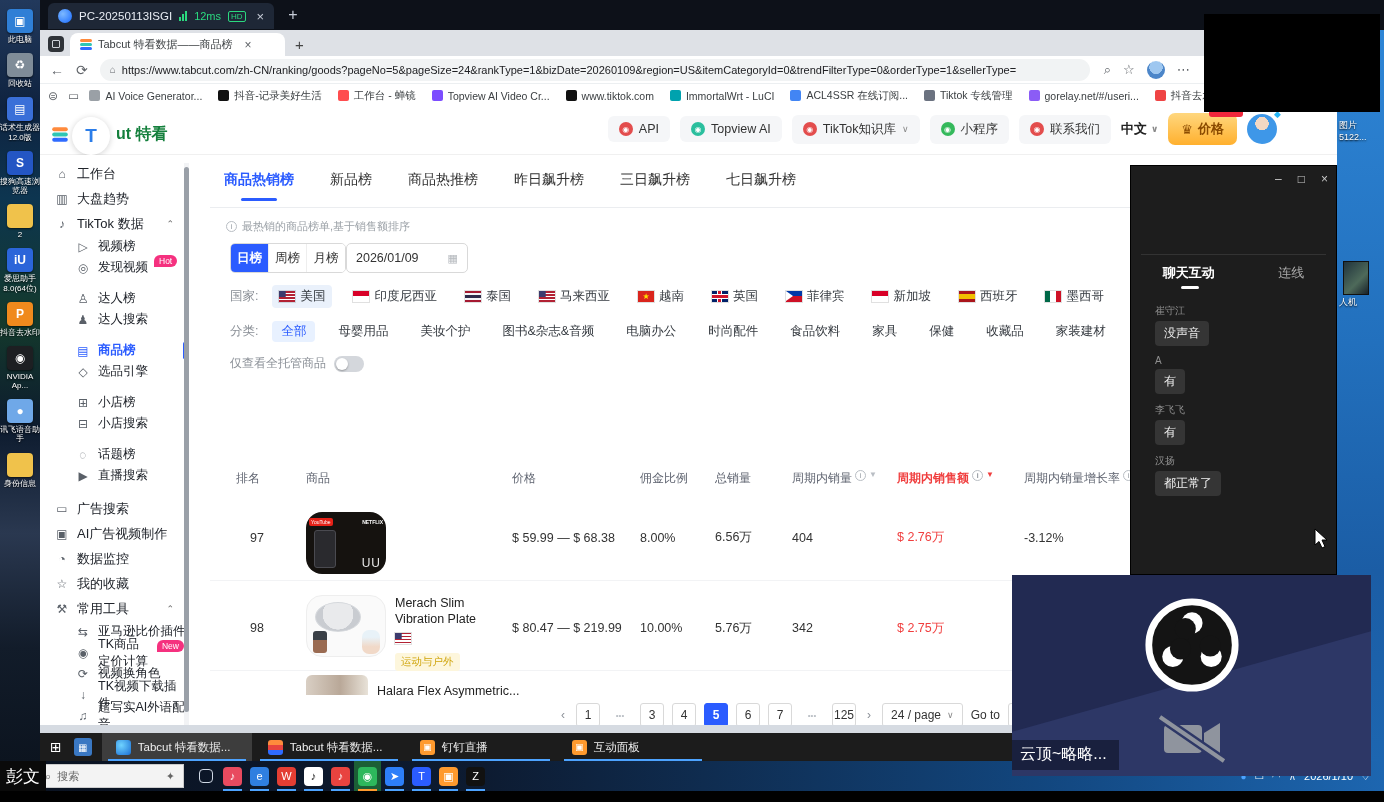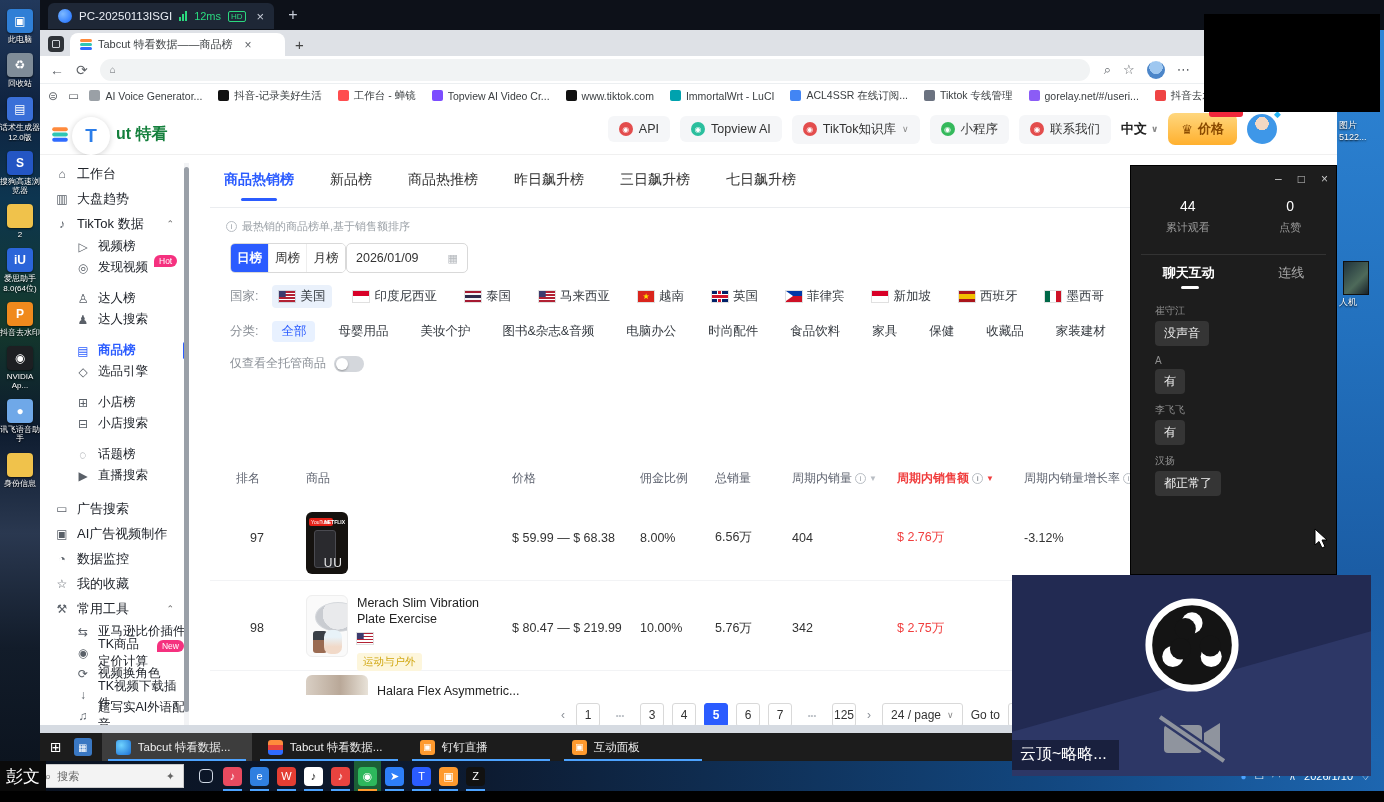--- a/index.html
+++ b/index.html
@@ -126,27 +126,27 @@
   .flag-it{background:linear-gradient(90deg,#009246 0 33%,#fff 33% 66%,#ce2b37 66%);}
   .flag-jp{background:#fff;}
   .flag-jp::after{content:"";position:absolute;left:5px;top:2.5px;width:6px;height:6px;border-radius:50%;background:#bc002d;}
   .flag-br{background:#009c3b;color:#ffdf00;font-size:9px;line-height:11px;text-align:center;}
   .toggle-row{position:absolute;left:20px;top:200px;display:flex;align-items:center;gap:8px;font-size:12px;color:#8a8f96;}
   .switch{width:30px;height:16px;border-radius:9px;background:#d4d7dc;position:relative;}
   .switch::after{content:"";position:absolute;left:2px;top:2px;width:12px;height:12px;border-radius:50%;background:#fff;box-shadow:0 1px 2px rgba(0,0,0,.3);}
 
   .tgrid{display:grid;grid-template-columns:70px 206px 128px 75px 77px 105px 127px 150px;padding-left:26px;align-items:center;}
   .thead{position:absolute;left:0;top:308px;width:1100px;height:30px;font-size:12px;color:#5f6470;}
-  .th-cell{display:flex;align-items:center;gap:3px;}
+  .th-cell{display:flex;align-items:flex-start;gap:3px;}
   .th-cell.accent{color:#f03e3e;font-weight:bold;}
   .sort-caret{font-size:8px;color:#b9bec4;}
   .th-cell.accent .sort-caret{color:#f03e3e;}
   .trow{position:absolute;left:0;width:1100px;height:86px;border-bottom:1px solid #f2f3f5;font-size:12.5px;color:#333;}
   .prod-cell{display:flex;gap:9px;align-items:flex-start;padding-top:10px;}
-  .thumb{width:42px;height:62px;border-radius:6px;flex:none;overflow:hidden;position:relative;}
+  .thumb{width:80px;height:62px;border-radius:16px;flex:none;overflow:hidden;position:relative;}
   .thumb1{background:#15120f;}
   .t1-badge{position:absolute;left:3px;top:6px;background:#e62117;color:#fff;font-size:5px;padding:1px 2px;border-radius:2px;}
   .t1-netflix{position:absolute;right:3px;top:7px;color:#fff;font-size:5px;font-weight:bold;}
   .t1-phone{position:absolute;left:8px;top:18px;width:22px;height:38px;background:#2a2a2e;border:1px solid #4a4a50;border-radius:3px;}
   .t1-cables{position:absolute;right:5px;bottom:4px;color:#e8e8e8;font-size:12px;letter-spacing:1px;}
   .thumb2{background:#fafafa;border:1px solid #eee;}
   .t2-disc{position:absolute;left:8px;top:6px;width:46px;height:30px;border-radius:50%;background:radial-gradient(circle at 50% 40%,#e9eaec 55%,#c9ccd1 56%);border:1px solid #d5d8dc;}
   .t2-person{position:absolute;left:6px;bottom:3px;width:14px;height:22px;background:linear-gradient(180deg,#3a3f46 40%,#9a6b52 41%);border-radius:3px;}
   .t2-hand{position:absolute;right:5px;bottom:2px;width:18px;height:24px;background:linear-gradient(180deg,#e8f2f8 30%,#f1d9c8 70%);border-radius:7px;}
   .prod-txt{display:flex;flex-direction:column;align-items:flex-start;width:132px;}
@@ -292,20 +292,21 @@
         <span class="btab-title">Tabcut 特看数据——商品榜</span>
         <span class="btab-x">×</span>
       </div>
       <span class="tab-plus">+</span>
     </div>
     <div class="urlbar">
       <span class="nav-glyph">←</span>
       <span class="nav-glyph">⟳</span>
       <div class="url-pill">
         <span class="lock">⌂</span>
+        <span class="url-text">https://www.tabcut.com/zh-CN/ranking/goods?pageNo=5&amp;pageSize=24&amp;rankType=1&amp;bizDate=20260109&amp;region=US&amp;itemCategoryId=0&amp;trendFilterType=0&amp;orderType=1&amp;sellerType=</span>
       </div>
       <div class="url-right">
         <span>⌕</span>
         <span>☆</span>
         <span class="avatar-mini"></span>
         <span>⋯</span>
       </div>
     </div>
     <div class="bookmarks" id="bookmarks">
       <span class="bm-lead">⊜</span>
@@ -707,30 +708,20 @@
       </div>
     </div>
   </div>
   <div class="browser-bottom"></div>
 
   <div class="chatwin">
     <div class="cw-controls">
       <span>–</span>
       <span>□</span>
       <span>×</span>
-    </div>
-    <div class="cw-stats">
-      <div>
-        <div class="cw-num">44</div>
-        <div class="cw-sub">累计观看</div>
-      </div>
-      <div>
-        <div class="cw-num">0</div>
-        <div class="cw-sub">点赞</div>
-      </div>
     </div>
     <div class="cw-divider"></div>
     <div class="cw-tabs" id="chatTabs">
         <span class="cw-tab active">聊天互动</span>
         <span class="cw-tab">连线</span>
       </div>
     <div class="cw-tabline"></div>
     <div class="cw-msgs" id="chatMsgs">
         <div><div class="cw-name">崔守江</div><div class="cw-bubble">没声音</div></div>
         <div><div class="cw-name">A</div><div class="cw-bubble">有</div></div>

